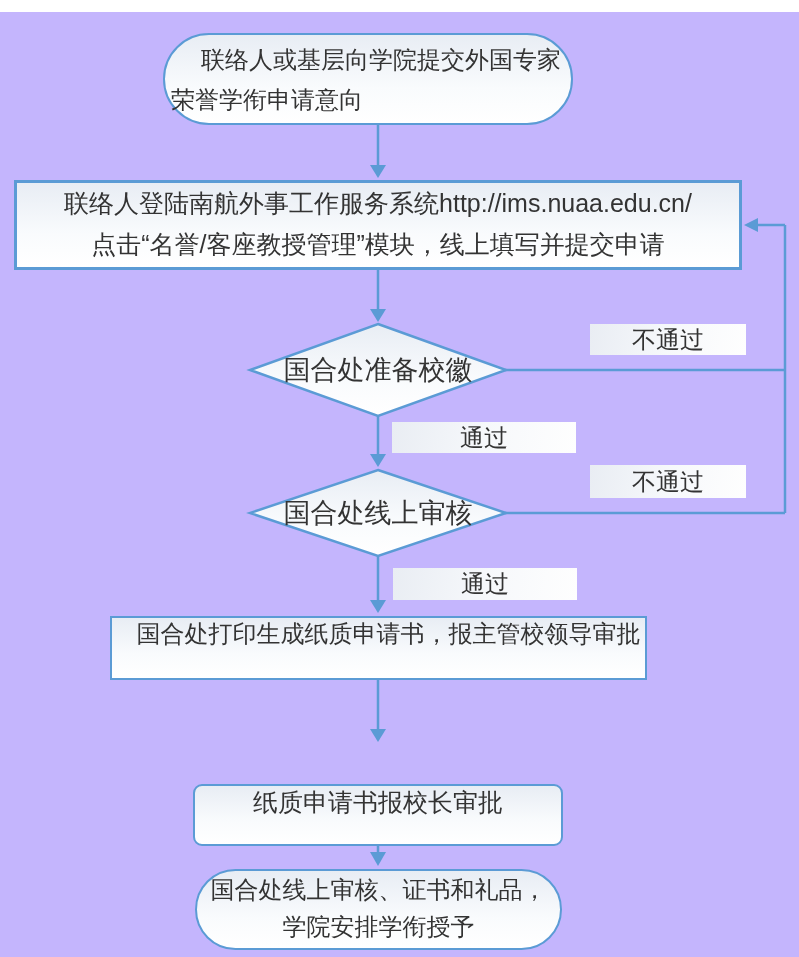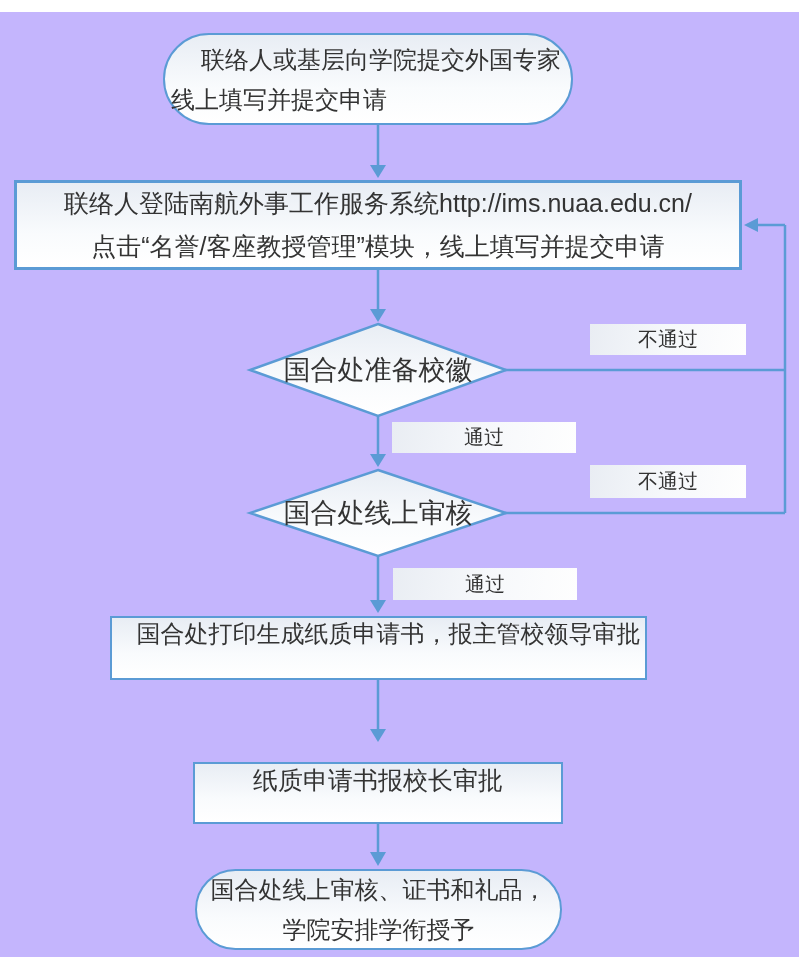--- a/index.html
+++ b/index.html
@@ -14,42 +14,42 @@
   #connector-layer .arrowhead{fill:var(--accent);stroke:none;}
   #connector-layer .diamond{stroke:var(--accent);stroke-width:2.5;fill:url(#shapeFill);}
 
   .node{
     position:absolute;box-sizing:border-box;z-index:1;
     border:2px solid var(--accent);
     background:linear-gradient(180deg,#e8edf4 0%,#f9fbfd 60%,#ffffff 100%);
     color:var(--ink);
   }
   .stadium{border-radius:46px;}
-  .center-flex{display:flex;flex-direction:column;justify-content:space-between;align-items:center;text-align:center;}
+  .center-flex{display:flex;flex-direction:column;justify-content:flex-start;align-items:center;text-align:center;}
 
   #node-start{left:163px;top:21px;width:410px;height:92px;font-size:24px;line-height:40px;padding:5px 4px 0 6px;}
   #node-start .line-1{display:block;text-indent:30px;white-space:nowrap;}
   #node-start .line-2{display:block;white-space:nowrap;}
 
   #node-login{left:14px;top:168px;width:728px;height:90px;border-width:3px;font-size:25px;line-height:41px;white-space:nowrap;}
 
   #node-print{left:110px;top:604px;width:537px;height:64px;font-size:24px;white-space:nowrap;padding-left:20px;}
-  #node-president{left:193px;top:750px;width:370px;height:62px;font-size:25px;white-space:nowrap;}
+  #node-president{left:193px;top:772px;width:370px;height:62px;font-size:25px;white-space:nowrap;border-radius:9px;}
   #node-end{left:195px;top:857px;width:367px;height:81px;border-radius:42px;font-size:24px;line-height:37px;white-space:nowrap;}
 
   .diamond-text{
     position:absolute;z-index:2;display:flex;align-items:center;justify-content:center;
     font-size:27px;color:var(--ink);white-space:nowrap;
   }
   #diamond1-text{left:250px;top:312px;width:256px;height:92px;}
   #diamond2-text{left:250px;top:458px;width:256px;height:86px;}
 
   .edge-label{
     position:absolute;z-index:2;display:flex;align-items:center;justify-content:center;
-    font-size:20px;color:var(--ink);white-space:nowrap;
+    font-size:24px;color:var(--ink);white-space:nowrap;
     background:linear-gradient(100deg,#e9edf3 0%,#f6f8fb 50%,#fefefe 100%);
   }
   #label-fail-1{left:590px;top:312px;width:156px;height:31px;}
   #label-pass-1{left:392px;top:410px;width:184px;height:31px;}
   #label-fail-2{left:590px;top:453px;width:156px;height:33px;}
   #label-pass-2{left:393px;top:556px;width:184px;height:32px;}
 </style>
 </head>
 <body>
 
@@ -96,21 +96,21 @@
       <line class="flowline" x1="785" y1="213" x2="757" y2="213"></line>
       <polygon class="arrowhead" points="758,206 758,220 744,213"></polygon>
     </g>
 
     <polygon class="diamond" points="378,312 506,358 378,404 250,358"></polygon>
     <polygon class="diamond" points="378,458 506,501 378,544 250,501"></polygon>
   </svg>
 
   <div class="node stadium" id="node-start">
     <span class="line-1">联络人或基层向学院提交外国专家</span>
-    <span class="line-2">线上填写并提交申请</span>
+    <span class="line-2">荣誉学衔申请意向</span>
   </div>
 
   <div class="node center-flex" id="node-login">
     <span>联络人登陆南航外事工作服务系统http://ims.nuaa.edu.cn/</span>
     <span>点击“名誉/客座教授管理”模块，线上填写并提交申请</span>
   </div>
 
   <div class="diamond-text" id="diamond1-text">国合处准备校徽</div>
   <div class="diamond-text" id="diamond2-text">国合处线上审核</div>
 

